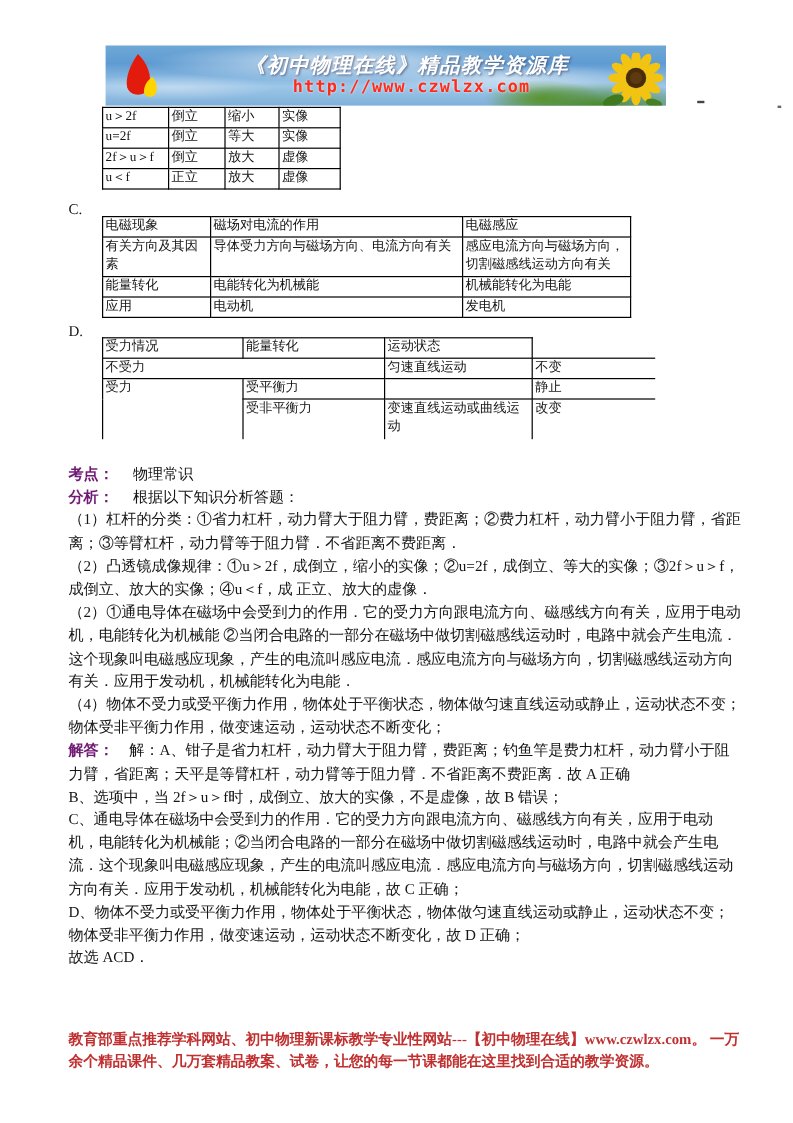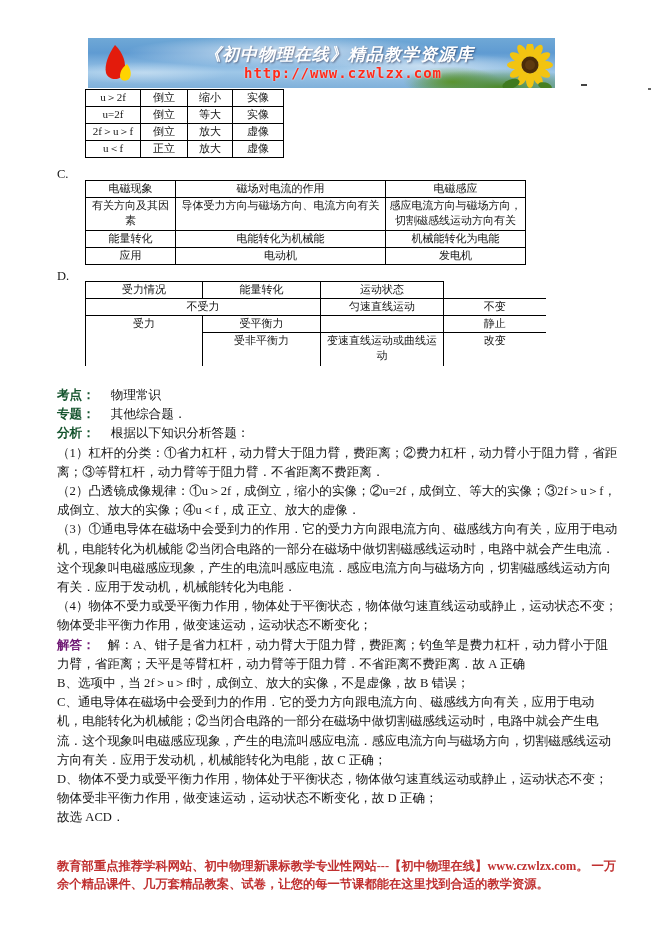--- a/index.html
+++ b/index.html
@@ -25,36 +25,36 @@
   .logo{position:absolute;left:12px;top:5px;}
   .sunflower{position:absolute;right:2px;top:6px;}
 
   
   .stray1{position:absolute;left:581px;top:84px;width:6px;height:2px;background:#444;}
   .stray2{position:absolute;left:648px;top:88px;width:3px;height:2px;background:#666;}
 
   
   table.doc{border-collapse:collapse;position:absolute;table-layout:fixed;
     font-size:11px;line-height:15px;}
-  table.doc td{border:1px solid #000;padding:0 2px;vertical-align:top;height:16px;overflow:hidden;text-align:center;}
+  table.doc td{border:1px solid #000;padding:0 2px;vertical-align:top;height:16px;overflow:hidden;}
   .t-lens{left:85px;top:89px;}
   .t-em{left:85px;top:180px;}
   .t-em tr.tall td{height:32px;}
   .t-force{left:85px;top:281px;}
   .t-force td.ghost{border:none;}
   .t-force td.no-r{border-right:none;}
   .t-force td.no-b{border-bottom:none;margin-left:32px;}
   .t-force tr.last td{height:33px;}
 
   .optlabel{position:absolute;left:57px;font-size:12.5px;color:#151515;}
 
   
   .textblock{position:absolute;left:57px;top:386px;width:562px;
     font-size:12.6px;line-height:19.2px;}
-  .blab{color:#14532d;font-weight:bold;margin-right:16px;}
+  .blab{color:#701a75;font-weight:bold;margin-right:16px;}
   .blab2{color:#701a75;font-weight:bold;margin-right:13px;}
   .para{margin:0;}
 
   
   .footer{position:absolute;left:57px;top:858px;width:567px;color:#c03030;
     font-weight:bold;font-size:12.3px;line-height:17.5px;}
 </style>
 </head>
 <body>
 
@@ -196,28 +196,25 @@
       <td class="no-b no-r">改变</td>
     </tr>
   </tbody>
     </table>
 
   <div class="textblock">
     <div class="para">
       <span class="blab">考点：</span><span>物理常识</span>
     </div>
     <div class="para">
-      <span class="blab">专题：</span><span>其他综合题．</span>
-    </div>
-    <div class="para">
       <span class="blab">分析：</span><span>根据以下知识分析答题：</span>
     </div>
     <div class="para">（1）杠杆的分类：①省力杠杆，动力臂大于阻力臂，费距离；②费力杠杆，动力臂小于阻力臂，省距离；③等臂杠杆，动力臂等于阻力臂．不省距离不费距离．</div>
     <div class="para">（2）凸透镜成像规律：①u＞2f，成倒立，缩小的实像；②u=2f，成倒立、等大的实像；③2f＞u＞f，成倒立、放大的实像；④u＜f，成 正立、放大的虚像．</div>
-    <div class="para">（3）①通电导体在磁场中会受到力的作用．它的受力方向跟电流方向、磁感线方向有关，应用于电动机，电能转化为机械能 ②当闭合电路的一部分在磁场中做切割磁感线运动时，电路中就会产生电流．这个现象叫电磁感应现象，产生的电流叫感应电流．感应电流方向与磁场方向，切割磁感线运动方向有关．应用于发动机，机械能转化为电能．</div>
+    <div class="para">（2）①通电导体在磁场中会受到力的作用．它的受力方向跟电流方向、磁感线方向有关，应用于电动机，电能转化为机械能 ②当闭合电路的一部分在磁场中做切割磁感线运动时，电路中就会产生电流．这个现象叫电磁感应现象，产生的电流叫感应电流．感应电流方向与磁场方向，切割磁感线运动方向有关．应用于发动机，机械能转化为电能．</div>
     <div class="para">（4）物体不受力或受平衡力作用，物体处于平衡状态，物体做匀速直线运动或静止，运动状态不变；物体受非平衡力作用，做变速运动，运动状态不断变化；</div>
     <div class="para">
       <span class="blab2">解答：</span><span>解：A、钳子是省力杠杆，动力臂大于阻力臂，费距离；钓鱼竿是费力杠杆，动力臂小于阻力臂，省距离；天平是等臂杠杆，动力臂等于阻力臂．不省距离不费距离．故 A 正确</span>
     </div>
     <div class="para">B、选项中，当 2f＞u＞f时，成倒立、放大的实像，不是虚像，故 B 错误；</div>
     <div class="para">C、通电导体在磁场中会受到力的作用．它的受力方向跟电流方向、磁感线方向有关，应用于电动机，电能转化为机械能；②当闭合电路的一部分在磁场中做切割磁感线运动时，电路中就会产生电流．这个现象叫电磁感应现象，产生的电流叫感应电流．感应电流方向与磁场方向，切割磁感线运动方向有关．应用于发动机，机械能转化为电能，故 C 正确；</div>
     <div class="para">D、物体不受力或受平衡力作用，物体处于平衡状态，物体做匀速直线运动或静止，运动状态不变；物体受非平衡力作用，做变速运动，运动状态不断变化，故 D 正确；</div>
     <div class="para">故选 ACD．</div>
   </div>
 

